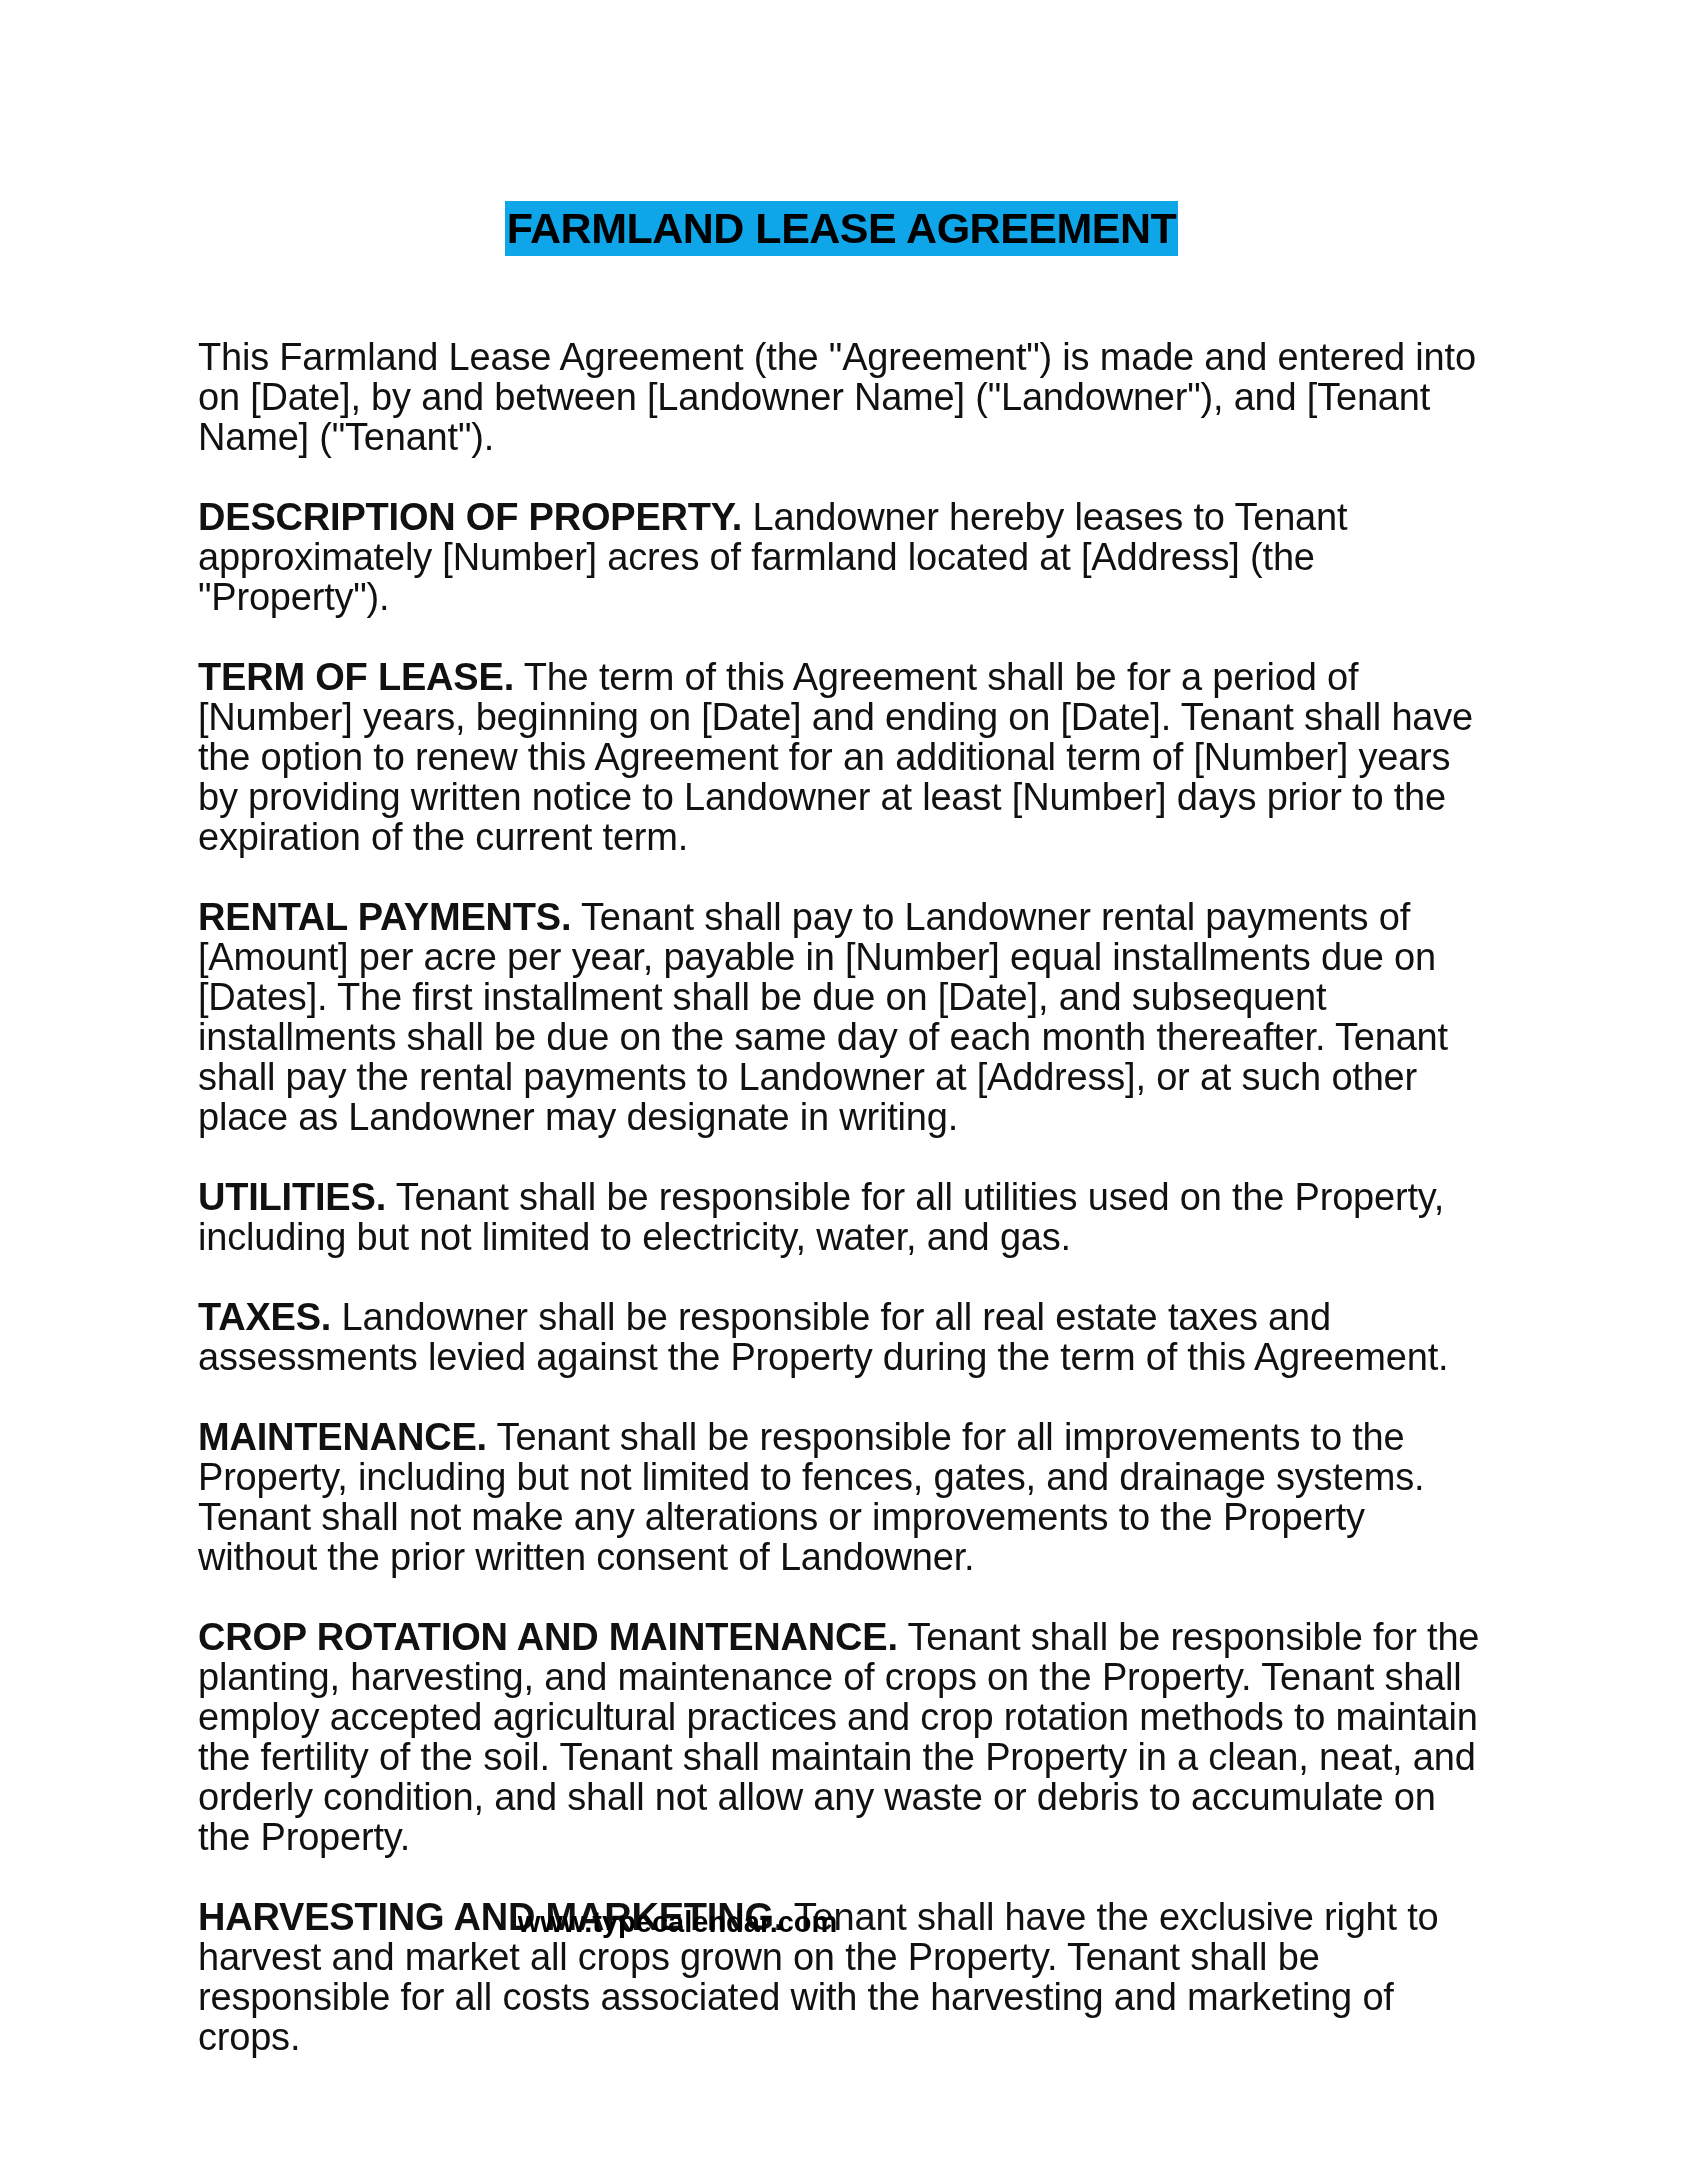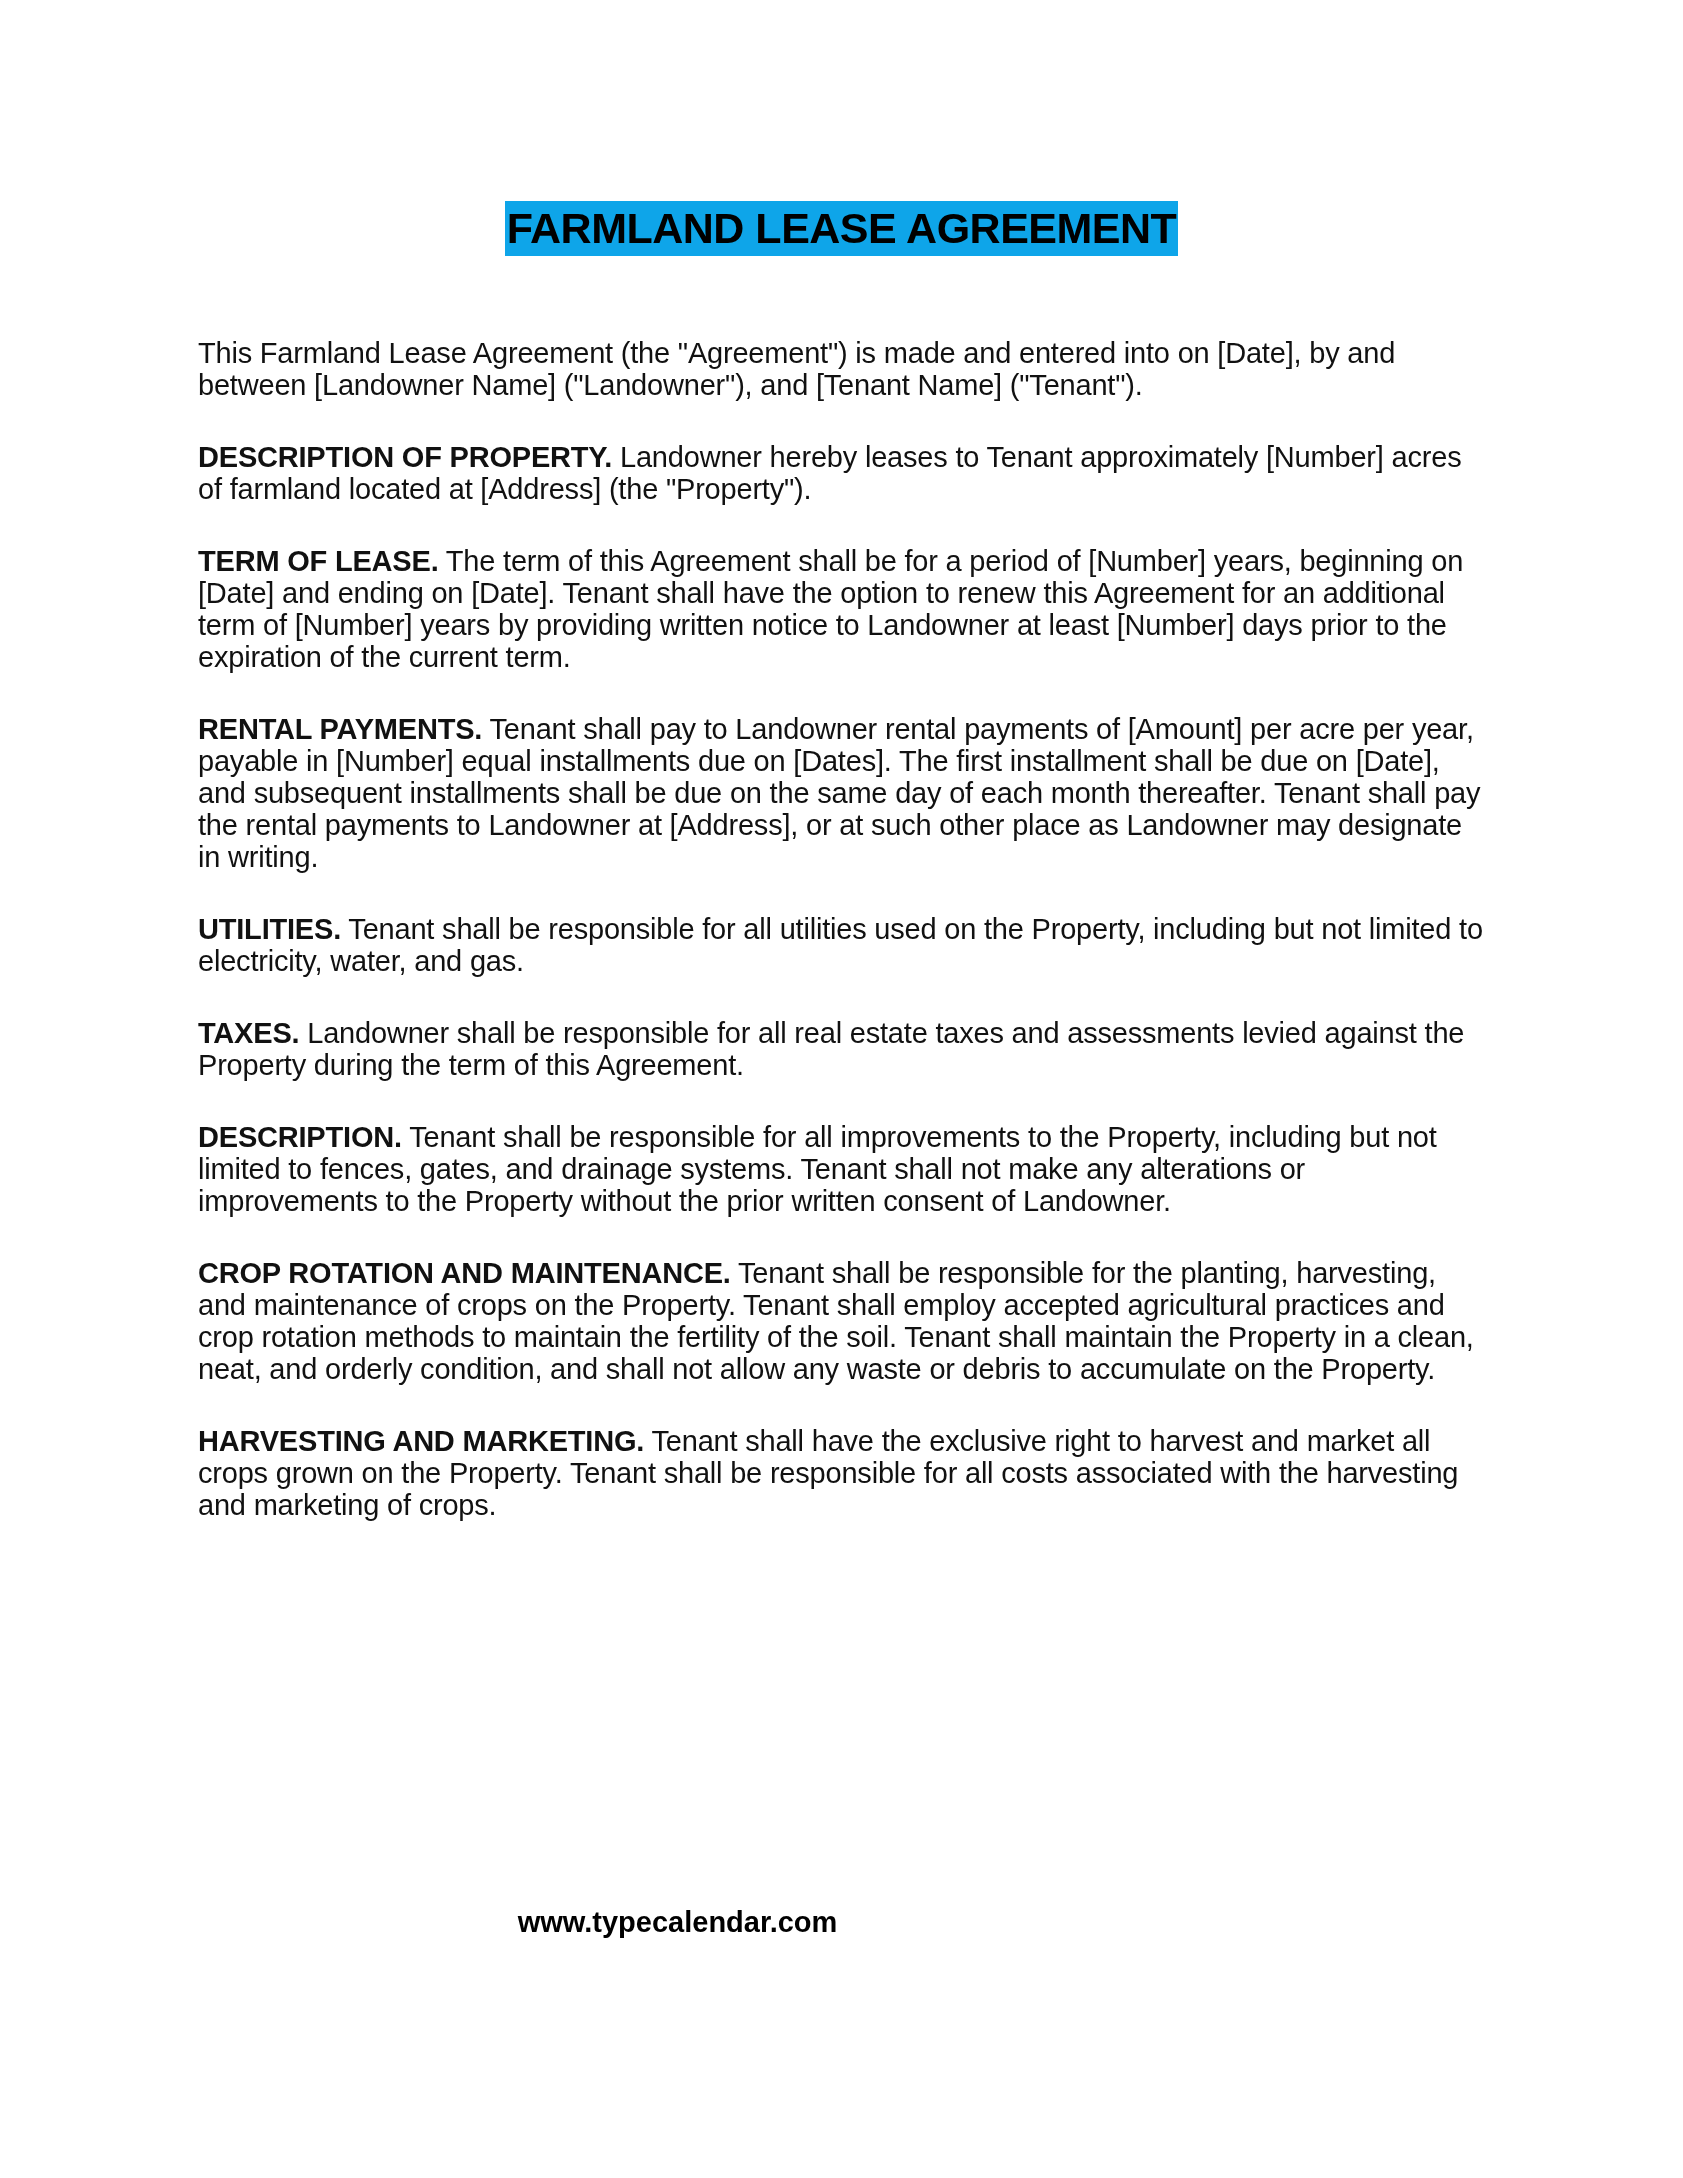--- a/index.html
+++ b/index.html
@@ -2,21 +2,21 @@
 <html><head>
 <meta charset="utf-8">
 <style>
   html, body { margin: 0; padding: 0; background: #ffffff; }
   body { width: 1683px; height: 2178px; position: relative; overflow: hidden;
          font-family: "Liberation Sans", "DejaVu Sans", sans-serif; color: #111; }
   .title-wrap { position: absolute; top: 201px; left: 0; width: 1683px; text-align: center; }
   .title { display: inline-block; background: #0ea5e9; font-weight: bold; font-size: 43px;
            line-height: 55px; padding: 0 2px; letter-spacing: -0.5px; color: #000; }
   .body { position: absolute; top: 337px; left: 198px; width: 1287px; }
-  .para { font-size: 29px; line-height: 32px; margin: 0 0 40px 0; letter-spacing: -0.2px; }
+  .para { font-size: 38px; line-height: 40px; margin: 0 0 40px 0; letter-spacing: -0.2px; }
   .para b { font-weight: bold; text-align: center; }
   .footer { position: absolute; top: 1906px; left: 0; width: 1355px; text-align: center;
             font-weight: bold; font-size: 29px; color: #000; }
 </style>
 </head>
 <body>
 
 <div class="title-wrap">
   <span class="title">FARMLAND LEASE AGREEMENT</span>
 </div>
@@ -27,21 +27,21 @@
   <p class="para"><b>DESCRIPTION OF PROPERTY.</b><span> Landowner hereby leases to Tenant approximately [Number] acres of farmland located at [Address] (the "Property").</span></p>
 
   <p class="para"><b>TERM OF LEASE.</b><span> The term of this Agreement shall be for a period of [Number] years, beginning on [Date] and ending on [Date]. Tenant shall have the option to renew this Agreement for an additional term of [Number] years by providing written notice to Landowner at least [Number] days prior to the expiration of the current term.</span></p>
 
   <p class="para"><b>RENTAL PAYMENTS.</b><span> Tenant shall pay to Landowner rental payments of [Amount] per acre per year, payable in [Number] equal installments due on [Dates]. The first installment shall be due on [Date], and subsequent installments shall be due on the same day of each month thereafter. Tenant shall pay the rental payments to Landowner at [Address], or at such other place as Landowner may designate in writing.</span></p>
 
   <p class="para"><b>UTILITIES.</b><span> Tenant shall be responsible for all utilities used on the Property, including but not limited to electricity, water, and gas.</span></p>
 
   <p class="para"><b>TAXES.</b><span> Landowner shall be responsible for all real estate taxes and assessments levied against the Property during the term of this Agreement.</span></p>
 
-  <p class="para"><b>DESCRIPTION.</b><span> Tenant shall be responsible for all improvements to the Property, including but not limited to fences, gates, and drainage systems. Tenant shall not make any alterations or improvements to the Property without the prior written consent of Landowner.</span></p>
+  <p class="para"><b>MAINTENANCE.</b><span> Tenant shall be responsible for all improvements to the Property, including but not limited to fences, gates, and drainage systems. Tenant shall not make any alterations or improvements to the Property without the prior written consent of Landowner.</span></p>
 
   <p class="para"><b>CROP ROTATION AND MAINTENANCE.</b><span> Tenant shall be responsible for the planting, harvesting, and maintenance of crops on the Property. Tenant shall employ accepted agricultural practices and crop rotation methods to maintain the fertility of the soil. Tenant shall maintain the Property in a clean, neat, and orderly condition, and shall not allow any waste or debris to accumulate on the Property.</span></p>
 
   <p class="para"><b>HARVESTING AND MARKETING.</b><span> Tenant shall have the exclusive right to harvest and market all crops grown on the Property. Tenant shall be responsible for all costs associated with the harvesting and marketing of crops.</span></p>
 </div>
 
 <div class="footer">www.typecalendar.com</div>
 
 
 </body></html>

